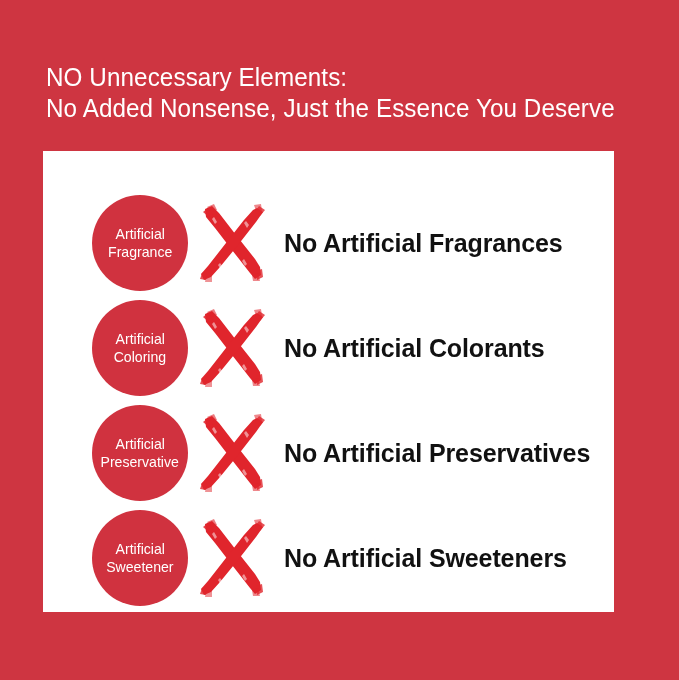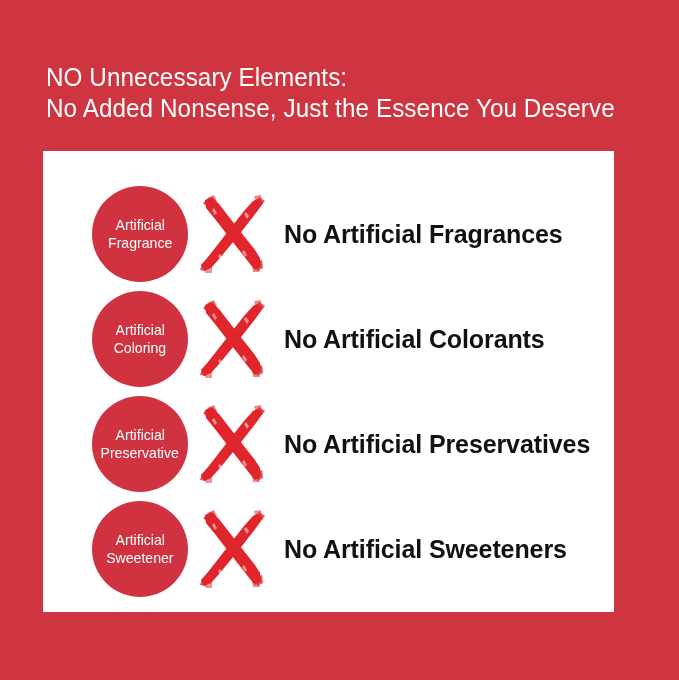--- a/index.html
+++ b/index.html
@@ -47,21 +47,21 @@
     left: 43px;
     top: 151px;
     width: 571px;
     height: 461px;
     background: #ffffff;
   }
 
   .rows {
     position: absolute;
     left: 0;
-    top: 7px;
+    top: 16px;
     width: 100%;
     height: 100%;
   }
 
   .row {
     position: absolute;
     left: 49px;
     height: 96px;
     width: 520px;
     display: flex;

